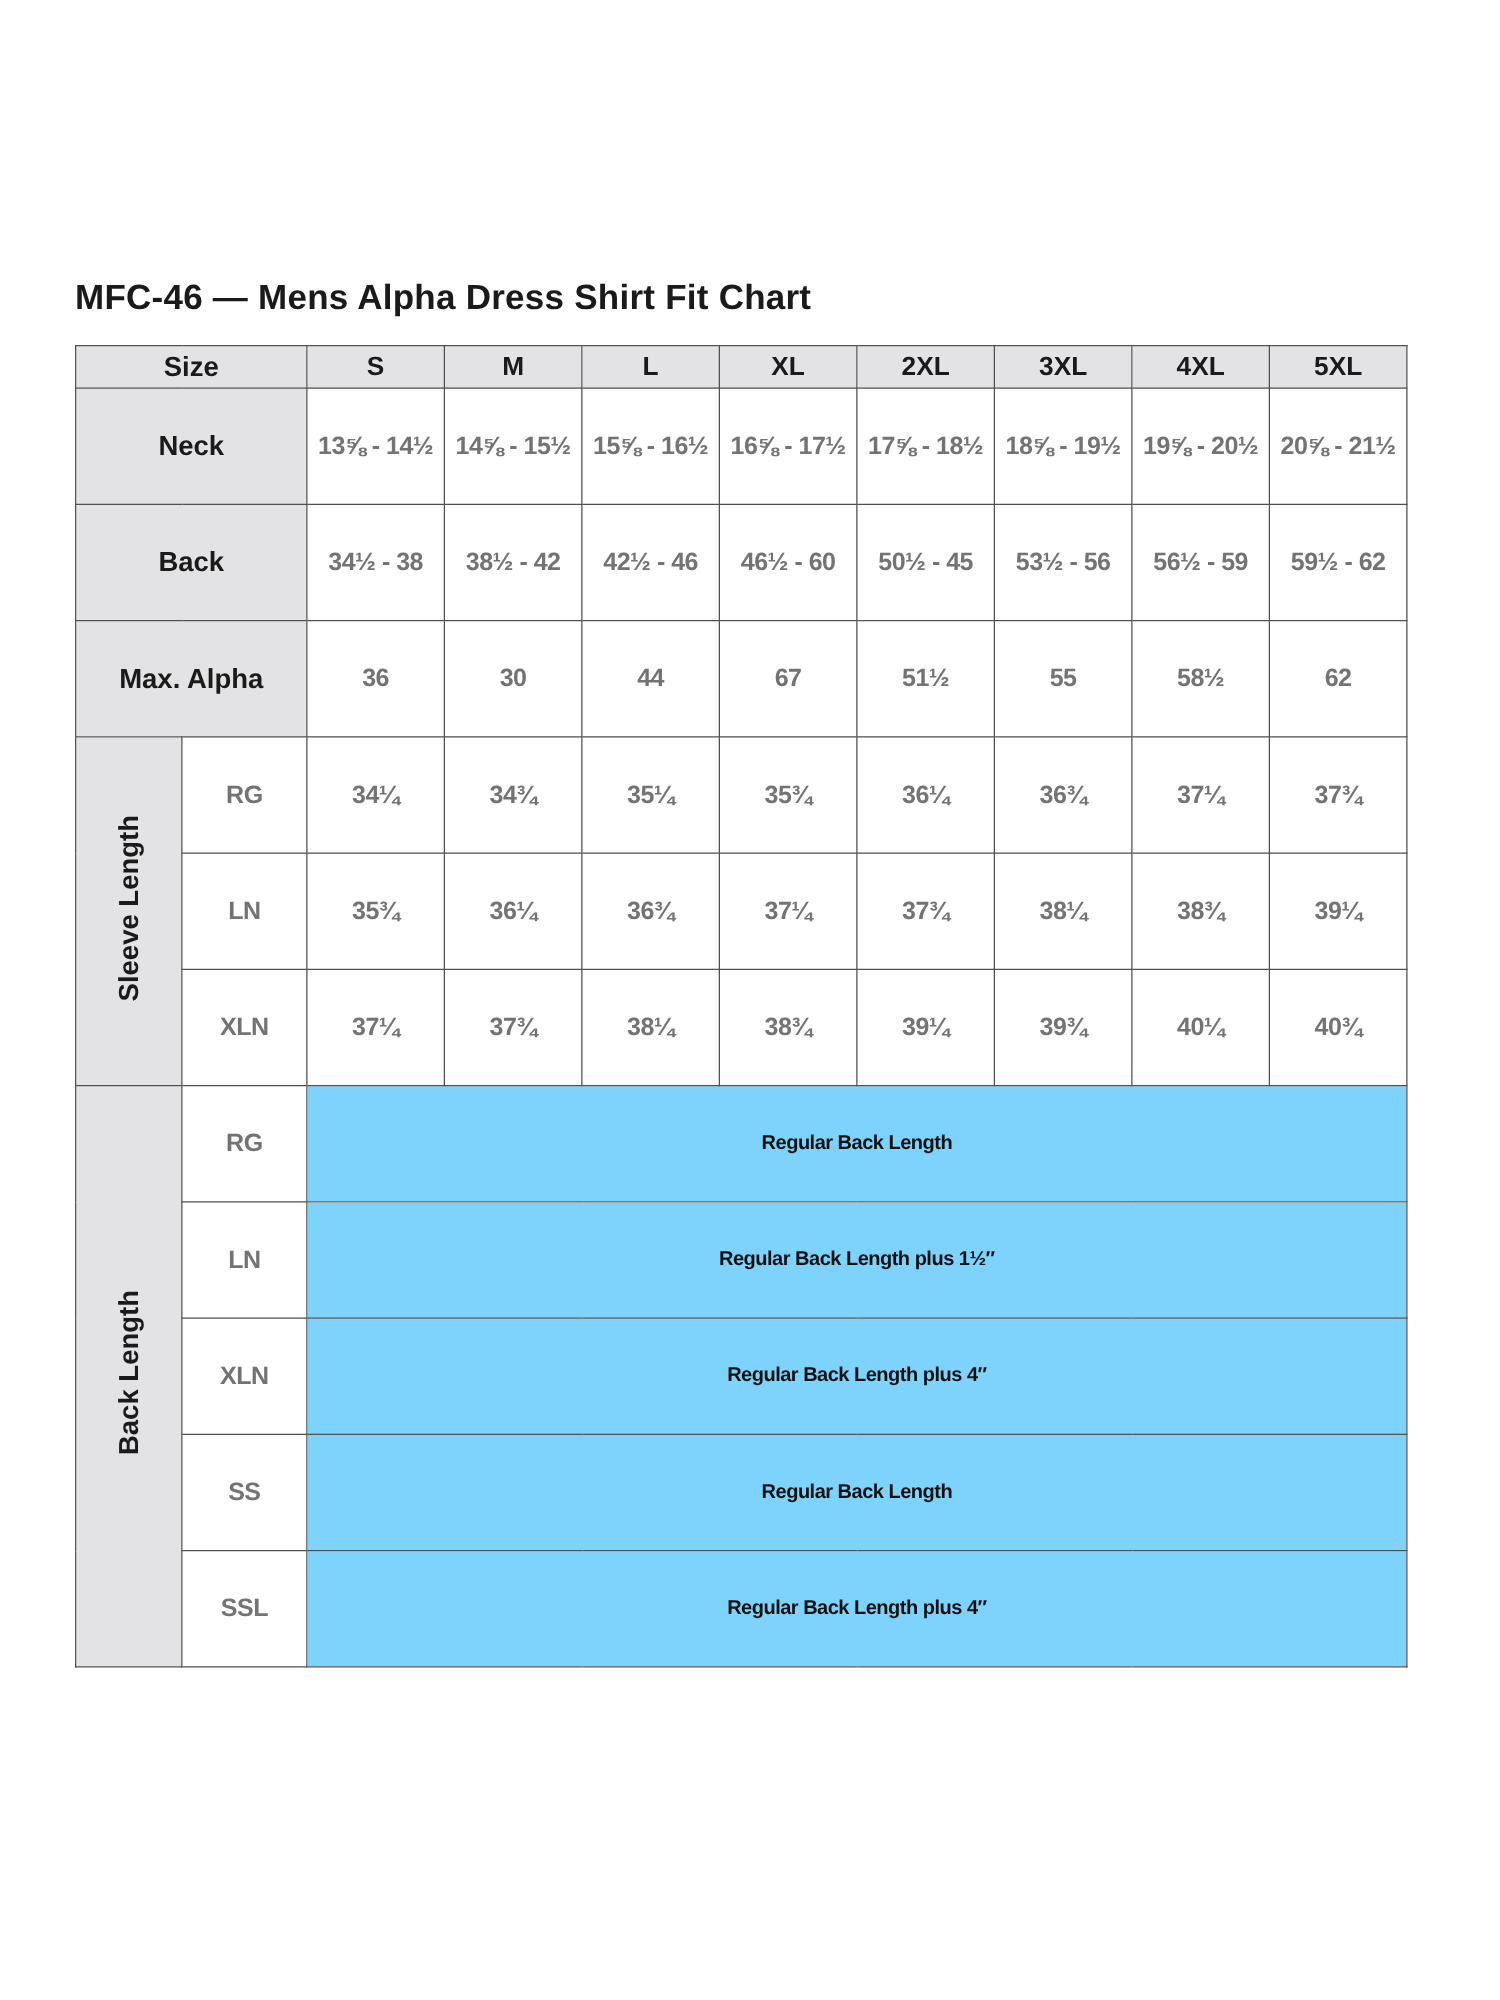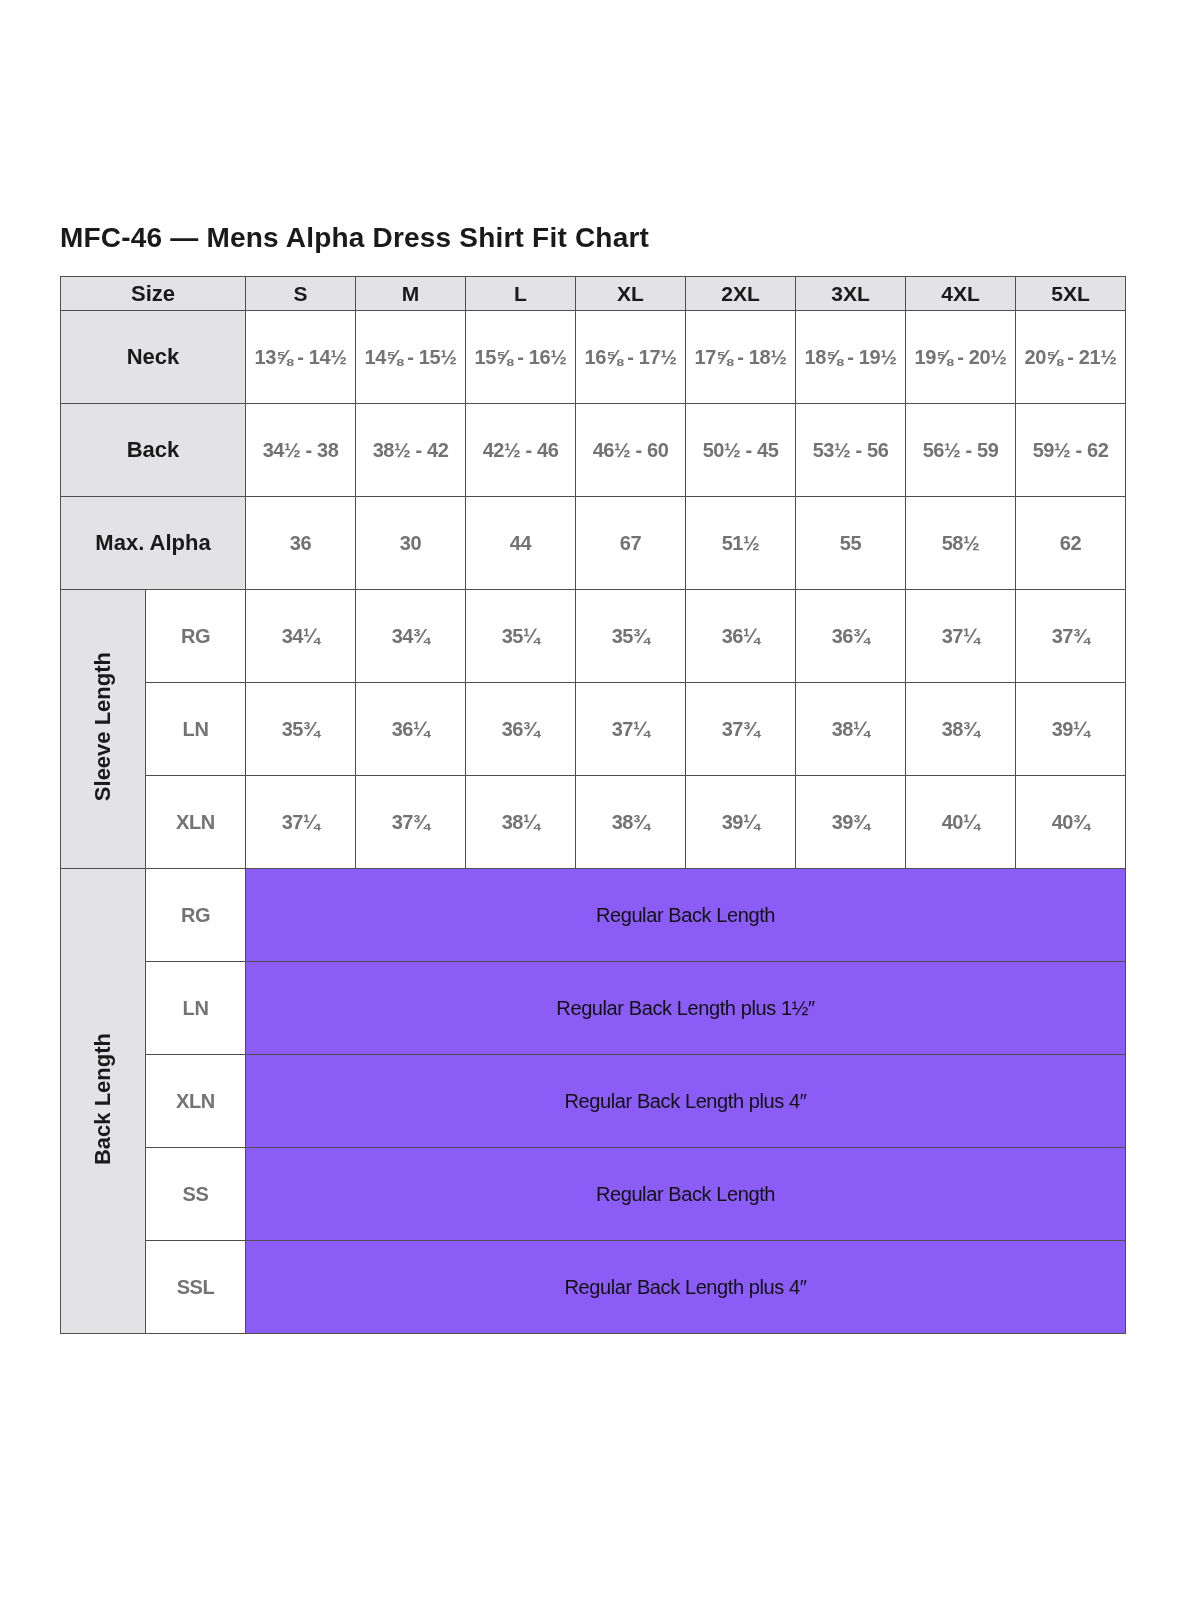--- a/index.html
+++ b/index.html
@@ -49,24 +49,24 @@
     font-weight: bold;
   }
   td.val, td.sub {
     font-size: 20px;
     font-weight: bold;
     letter-spacing: -0.4px;
     background: #ffffff;
     color: #737373;
   }
   td.merged {
-    font-size: 20px;
-    font-weight: normal;
+    font-size: 16px;
+    font-weight: bold;
     letter-spacing: -0.4px;
-    background: #8b5cf6;
+    background: #7dd3fc;
     color: #111;
   }
   th.vgroup {
     background: #e3e3e5;
   }
   .vert {
     display: inline-block;
     writing-mode: vertical-rl;
     transform: rotate(180deg);
     font-size: 22px;

